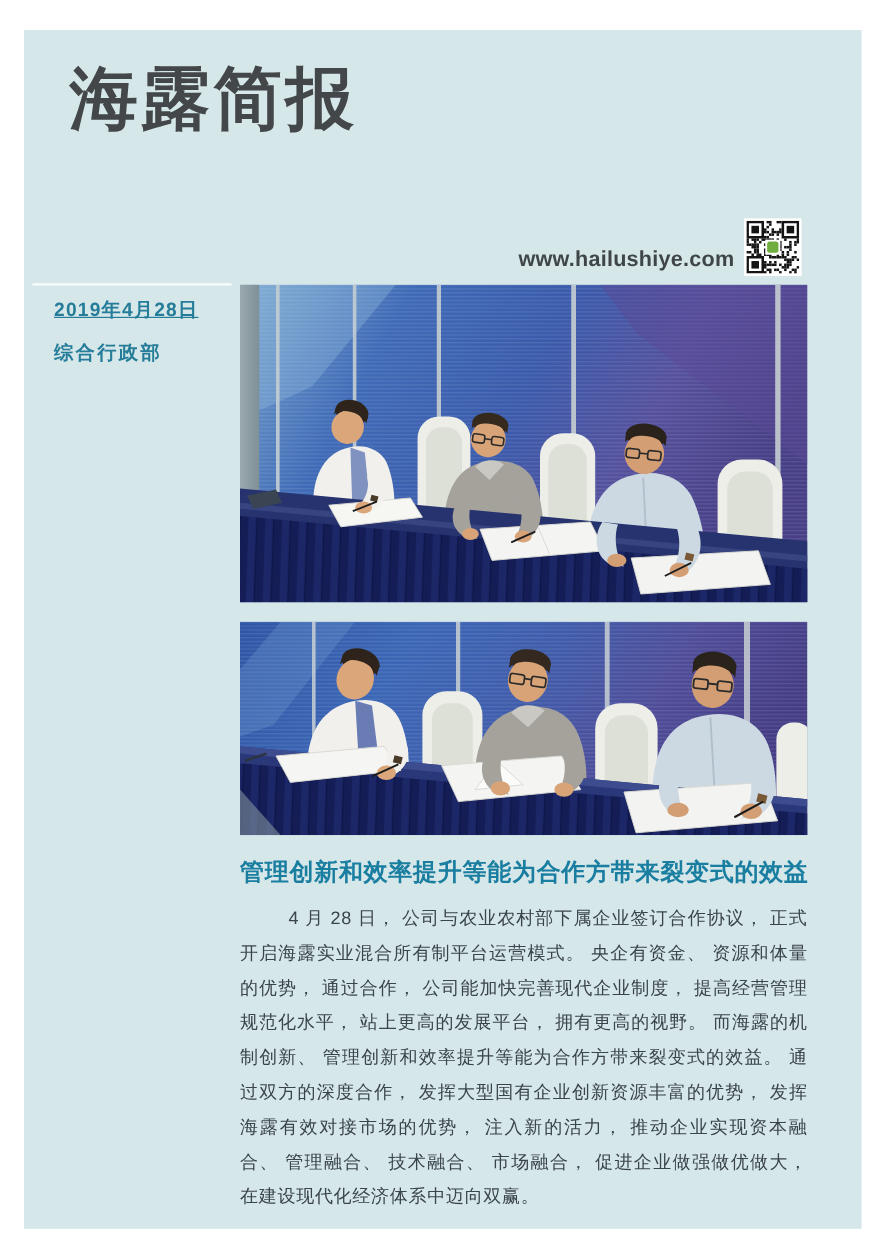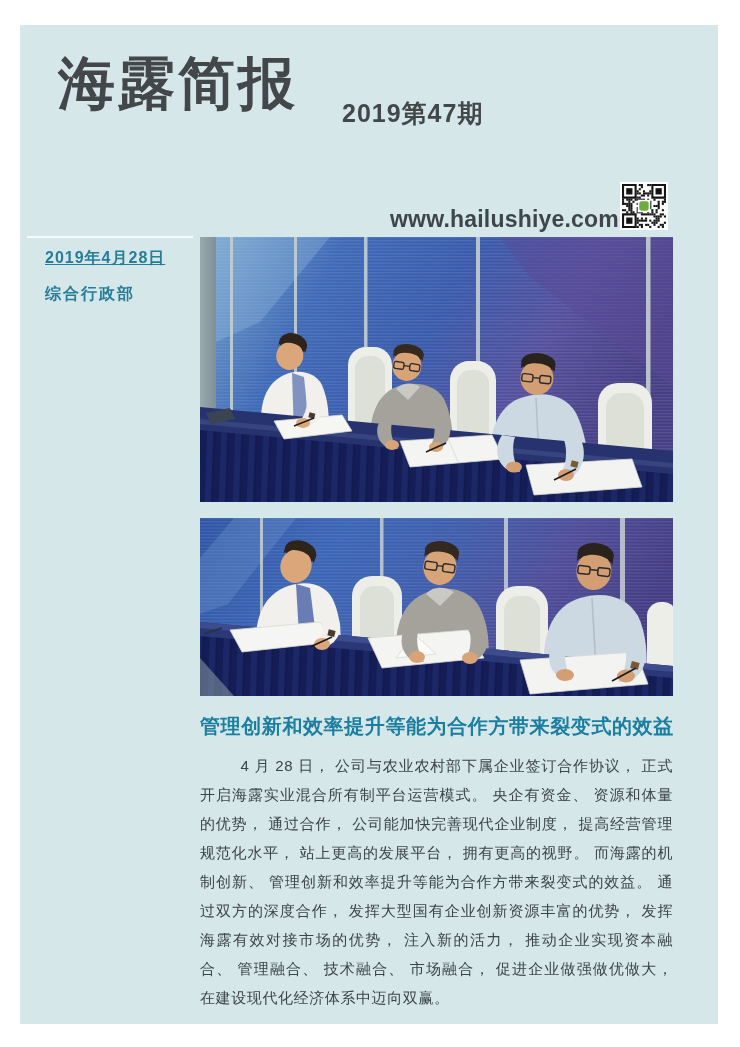--- a/index.html
+++ b/index.html
@@ -15,21 +15,21 @@
   .masthead-title{
     position:absolute;left:58px;top:50px;
     font-size:57px;font-weight:800;color:#43474a;letter-spacing:3px;line-height:1.1;
   }
   .masthead-issue{
     position:absolute;left:342px;top:95px;
     font-size:25px;font-weight:700;color:#43474a;letter-spacing:1px;
   }
   .website{
     position:absolute;left:390px;top:204px;width:222px;text-align:right;
-    font-size:23px;font-weight:700;color:#3f4649;letter-spacing:0.2px;
+    font-size:18px;font-weight:700;color:#3f4649;letter-spacing:0.2px;
   }
   .qr{
     position:absolute;left:620px;top:180px;width:48px;height:48px;
     background:#ffffff;box-sizing:border-box;padding:2px;
   }
   .qr svg{display:block;width:44px;height:44px;}
   .side-rule{
     position:absolute;left:27px;top:234px;width:166px;height:2px;background:#f6fbfb;
   }
   .side-date{
@@ -54,21 +54,20 @@
     text-align:justify;text-indent:2.7em;letter-spacing:0.6px;
   }
 </style>
 </head>
 <body>
 
 <div class="page">
   <div class="panel"></div>
 
   <div class="masthead-title">海露简报</div>
-  <div class="masthead-issue">2019第47期</div>
 
   <div class="website">www.hailushiye.com</div>
 
   <div class="qr" title="官网二维码">
     <svg viewBox="0 0 42 42">
       <rect width="42" height="42" fill="#ffffff"></rect>
       <g fill="#141414">
         <path fill-rule="evenodd" d="M0,0 h14 v14 h-14 Z M2,2 v10 h10 v-10 Z"></path>
         <rect x="4" y="4" width="6" height="6"></rect>
         <path fill-rule="evenodd" d="M28,0 h14 v14 h-14 Z M30,2 v10 h10 v-10 Z"></path>

